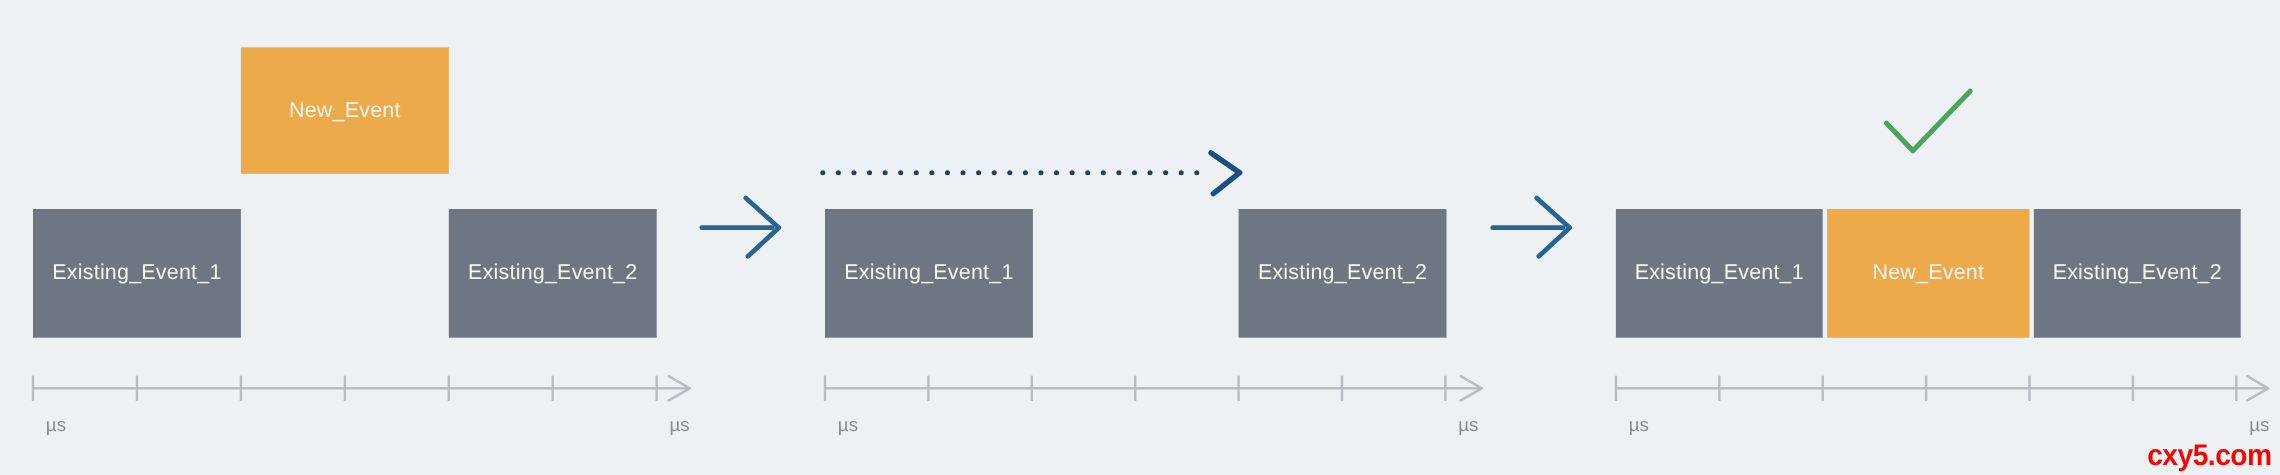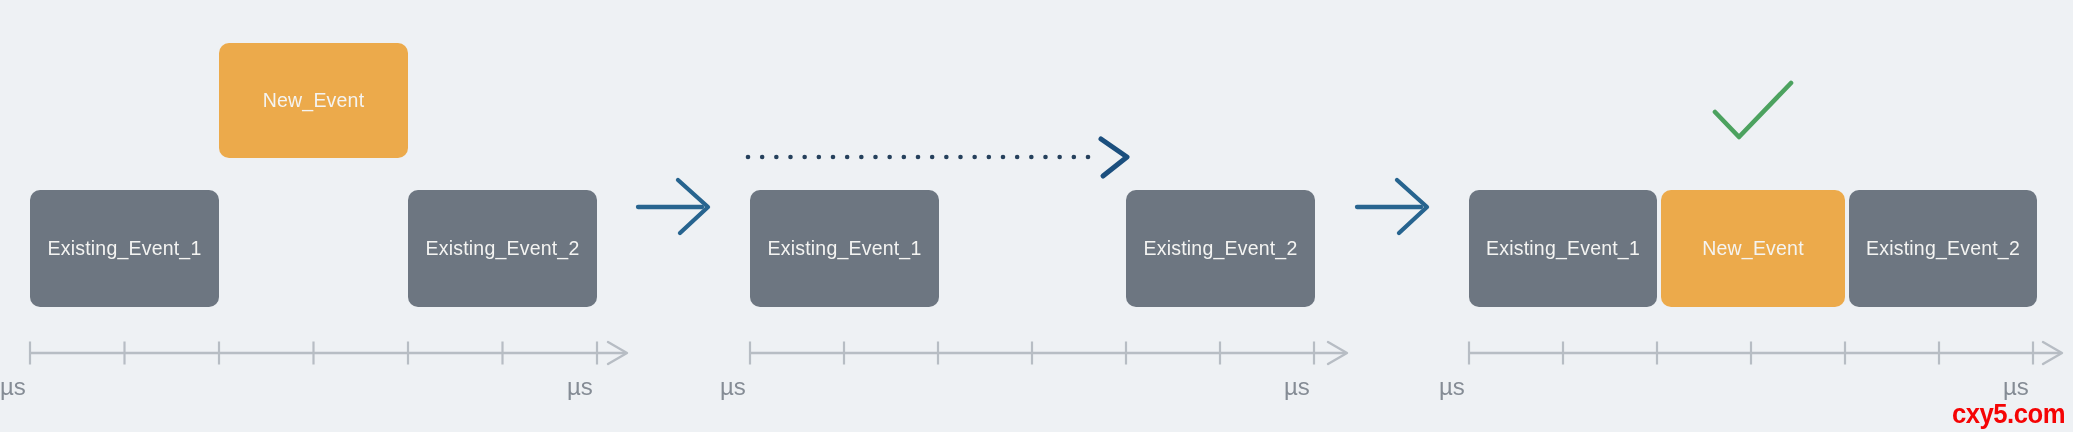--- a/index.html
+++ b/index.html
@@ -5,34 +5,34 @@
   html,body{margin:0;padding:0;background:#eef1f4;}
   #stage{
     position:relative;
     width:2073px;height:432px;
     overflow:hidden;
     font-family:"Liberation Sans", sans-serif;
   }
   #overlay{position:absolute;left:0;top:0;}
   .event-box{
     position:absolute;
-    border-radius:10px;
+    border-radius:0;
     display:flex;align-items:center;justify-content:center;
     box-sizing:border-box;
   }
   .event-box .event-label{
     font-size:19.5px;
     letter-spacing:.2px;
     white-space:nowrap;
   }
   .unit-label{
     position:absolute;
     width:60px;
-    text-align:left;
-    font-size:24px;
+    text-align:right;
+    font-size:17px;
     line-height:20px;
   }
   #watermark{
     position:absolute;
     right:8px;
     top:399px;
     font-size:27px;
     font-weight:bold;
     letter-spacing:-0.5px;
     transform:scaleX(0.95);

